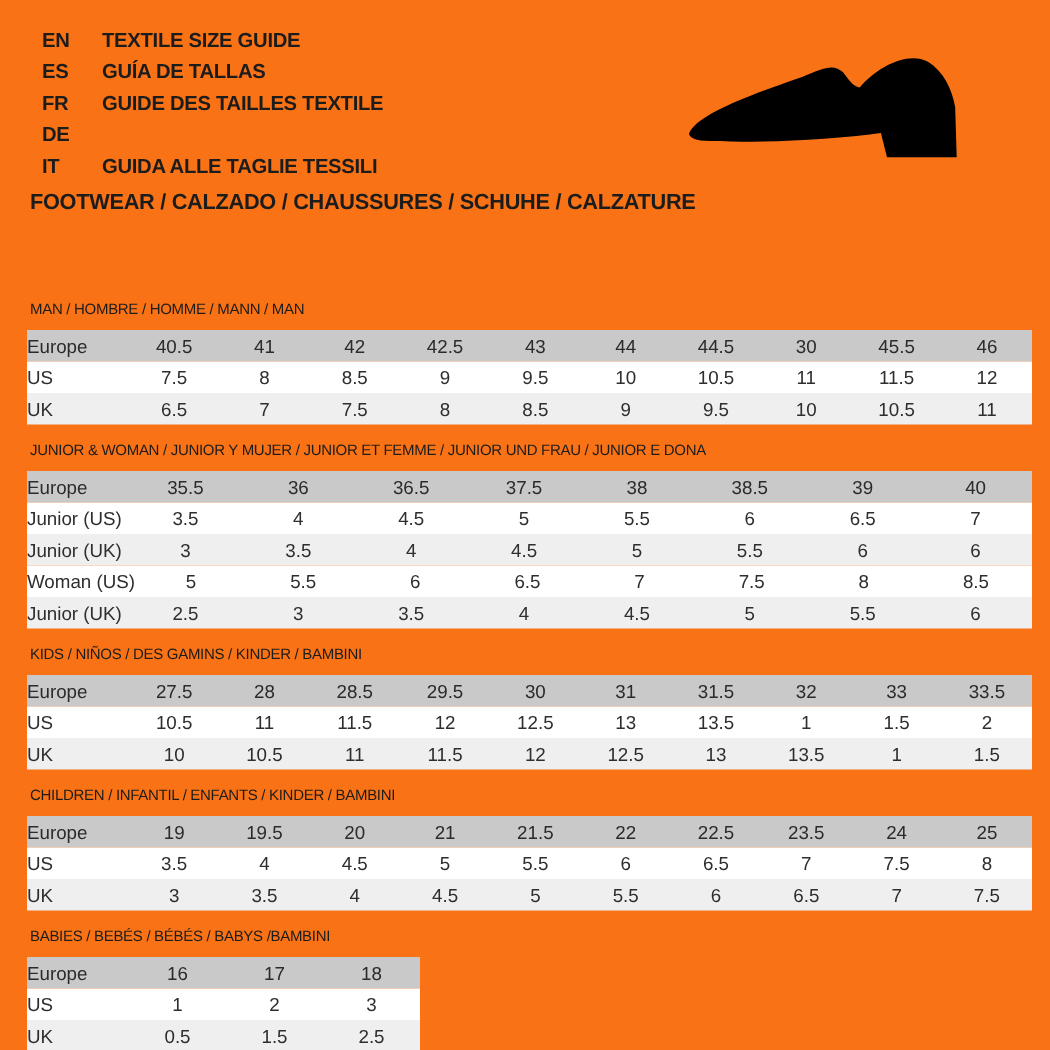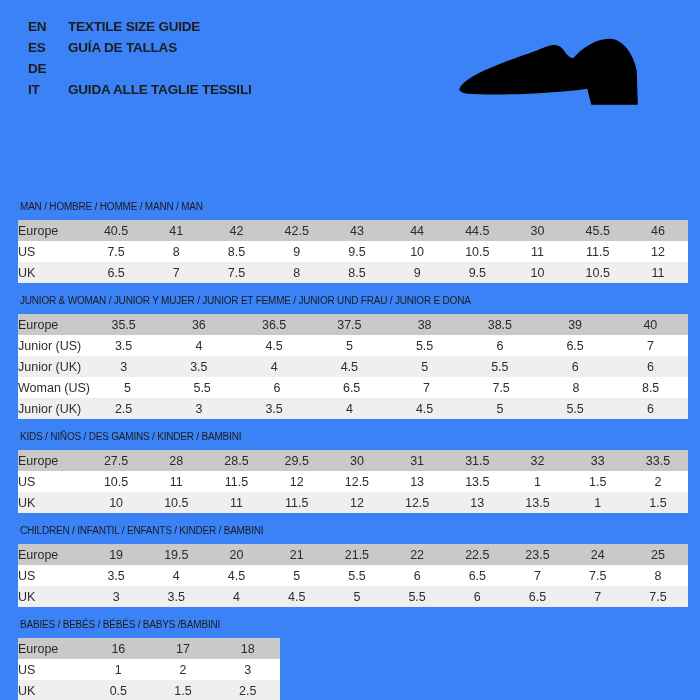--- a/index.html
+++ b/index.html
@@ -5,21 +5,21 @@
   html, body {
     margin: 0;
     padding: 0;
     background: #ffffff;
     font-family: "Liberation Sans", sans-serif;
   }
   .page {
     position: relative;
     width: 700px;
     height: 700px;
-    background: #3b82f6;
+    background: #f97316;
     overflow: hidden;
   }
 
   
   .lang-list {
     position: absolute;
     left: 28px;
     top: 16px;
   }
   .lang-row {
@@ -94,20 +94,24 @@
 <div class="page">
 
   <div class="lang-list">
     <div class="lang-row">
       <span class="lang-code">EN</span>
       <span class="lang-text">TEXTILE SIZE GUIDE</span>
     </div>
     <div class="lang-row">
       <span class="lang-code">ES</span>
       <span class="lang-text">GUÍA DE TALLAS</span>
+    </div>
+    <div class="lang-row">
+      <span class="lang-code">FR</span>
+      <span class="lang-text">GUIDE DES TAILLES TEXTILE</span>
     </div>
     <div class="lang-row">
       <span class="lang-code">DE</span>
     </div>
     <div class="lang-row">
       <span class="lang-code">IT</span>
       <span class="lang-text">GUIDA ALLE TAGLIE TESSILI</span>
     </div>
   </div>
 
@@ -120,20 +124,21 @@
       C 129 18, 149 8, 162 15
       C 172 21, 178 33, 180 45
       L 181 78
       L 135 78
       L 131 62
       C 96 67, 42 69, 12 67
       C 7 66, 3 64, 5 61
       Z"></path>
   </svg>
 
+  <div class="category-title">FOOTWEAR / CALZADO / CHAUSSURES / SCHUHE / CALZATURE</div>
 
   <div class="tables">
       <div class="section">
         <div class="section-title">MAN / HOMBRE / HOMME / MANN / MAN</div>
         <div class="table">
           <div class="row head">
             <div class="label">Europe</div>
             <div class="cell">40.5</div>
             <div class="cell">41</div>
             <div class="cell">42</div>

